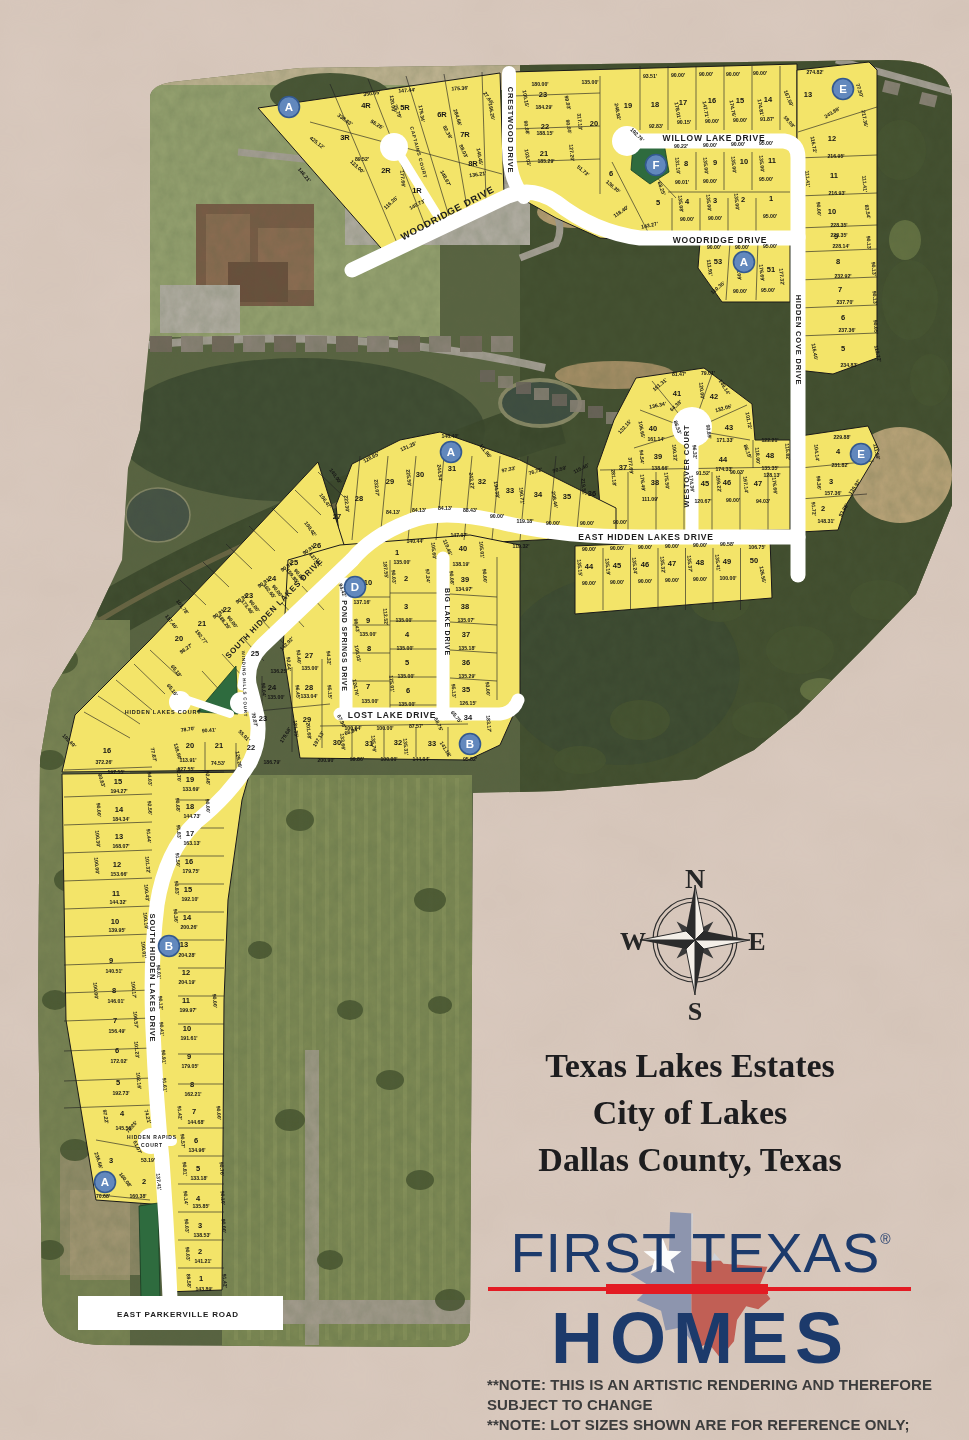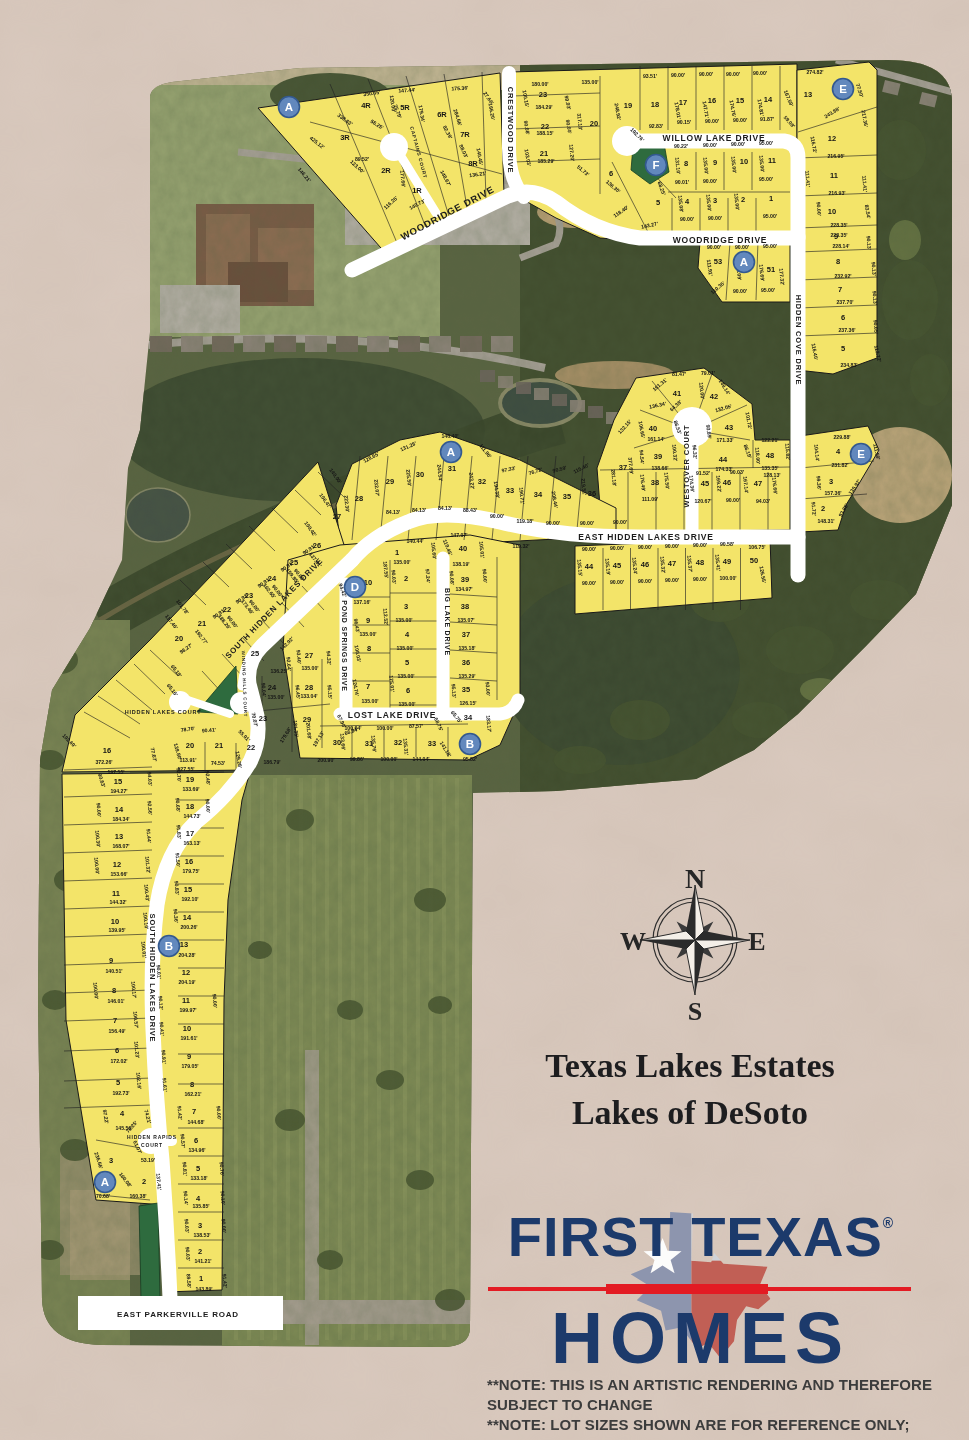--- a/index.html
+++ b/index.html
@@ -8,22 +8,22 @@
   svg#map{position:absolute;left:0;top:0;}
   .street-label{fill:#1c1c1c;font-weight:700;letter-spacing:.8px;font-family:"Liberation Sans",sans-serif;}
   .lot-number{fill:#141414;font-weight:700;font-family:"Liberation Sans",sans-serif;}
   .dim-label{fill:#161616;font-weight:600;font-family:"Liberation Sans",sans-serif;}
   .marker-letter{fill:#ffffff;font-weight:700;font-family:"Liberation Sans",sans-serif;}
   .compass-letter{fill:#262626;font-family:"Liberation Serif",serif;font-weight:600;}
   .title-block{position:absolute;left:430px;top:1042px;width:520px;text-align:center;
     font-family:"Liberation Serif",serif;font-weight:700;color:#1d1d1f;font-size:34px;line-height:47px;}
   .logo-block{position:absolute;left:468px;top:1202px;width:465px;height:170px;}
   .logo-texas{position:absolute;left:152px;top:4px;z-index:0;opacity:.95;}
-  .logo-top{position:absolute;left:0;top:2px;width:100%;text-align:center;z-index:2;
-    color:#1c3a6b;font-weight:700;font-size:56px;letter-spacing:1px;white-space:nowrap;}
+  .logo-top{position:absolute;left:0;top:18px;width:100%;text-align:center;z-index:2;
+    color:#1c3a6b;font-weight:400;font-size:56px;letter-spacing:1px;white-space:nowrap;}
   .logo-top sup{font-size:14px;vertical-align:28px;letter-spacing:0;}
   .logo-line{position:absolute;left:20px;right:22px;top:85px;height:4px;background:#e31b23;z-index:1;}
   .logo-line-thick{position:absolute;left:138px;top:82px;width:162px;height:10px;background:#e31b23;z-index:1;}
   .logo-bottom{position:absolute;left:0;top:95px;width:100%;text-align:center;z-index:2;
     color:#1c3a6b;font-weight:700;font-size:72px;letter-spacing:7px;}
   .notes-block{position:absolute;left:487px;top:1375px;width:475px;color:#3c3c3c;
     font-size:15px;font-weight:700;line-height:20px;letter-spacing:.1px;}
 </style>
 </head>
 <body>
@@ -979,21 +979,22 @@
         </g>
     <text class="compass-letter" x="0" y="-52" text-anchor="middle" font-size="28">N</text>
     <text class="compass-letter" x="62" y="10" text-anchor="middle" font-size="26">E</text>
     <text class="compass-letter" x="0" y="80" text-anchor="middle" font-size="26">S</text>
     <text class="compass-letter" x="-62" y="10" text-anchor="middle" font-size="26">W</text>
   </g>
 </svg>
 
 <div class="title-block">
   <div>Texas Lakes Estates</div>
-  <div>Lakes of DeSoto</div>
+  <div>City of Lakes</div>
+  <div>Dallas County, Texas</div>
 </div>
 
 <div class="logo-block">
   <svg class="logo-texas" width="152" height="158" viewBox="0 0 100 100">
     <defs>
       <clipPath id="texClip">
         <path d="M33,2 L48,3 L47,34 L60,35 L62,29 L68,36 L97,38 L92,50 L99,59 L91,66 L83,64 L77,73 L75,87 L66,98 L58,88 L51,92 L40,78 L30,80 L27,67 L11,60 L20,51 L7,43 L21,37 L32,36 Z"></path>
       </clipPath>
     </defs>
     <g clip-path="url(#texClip)">

